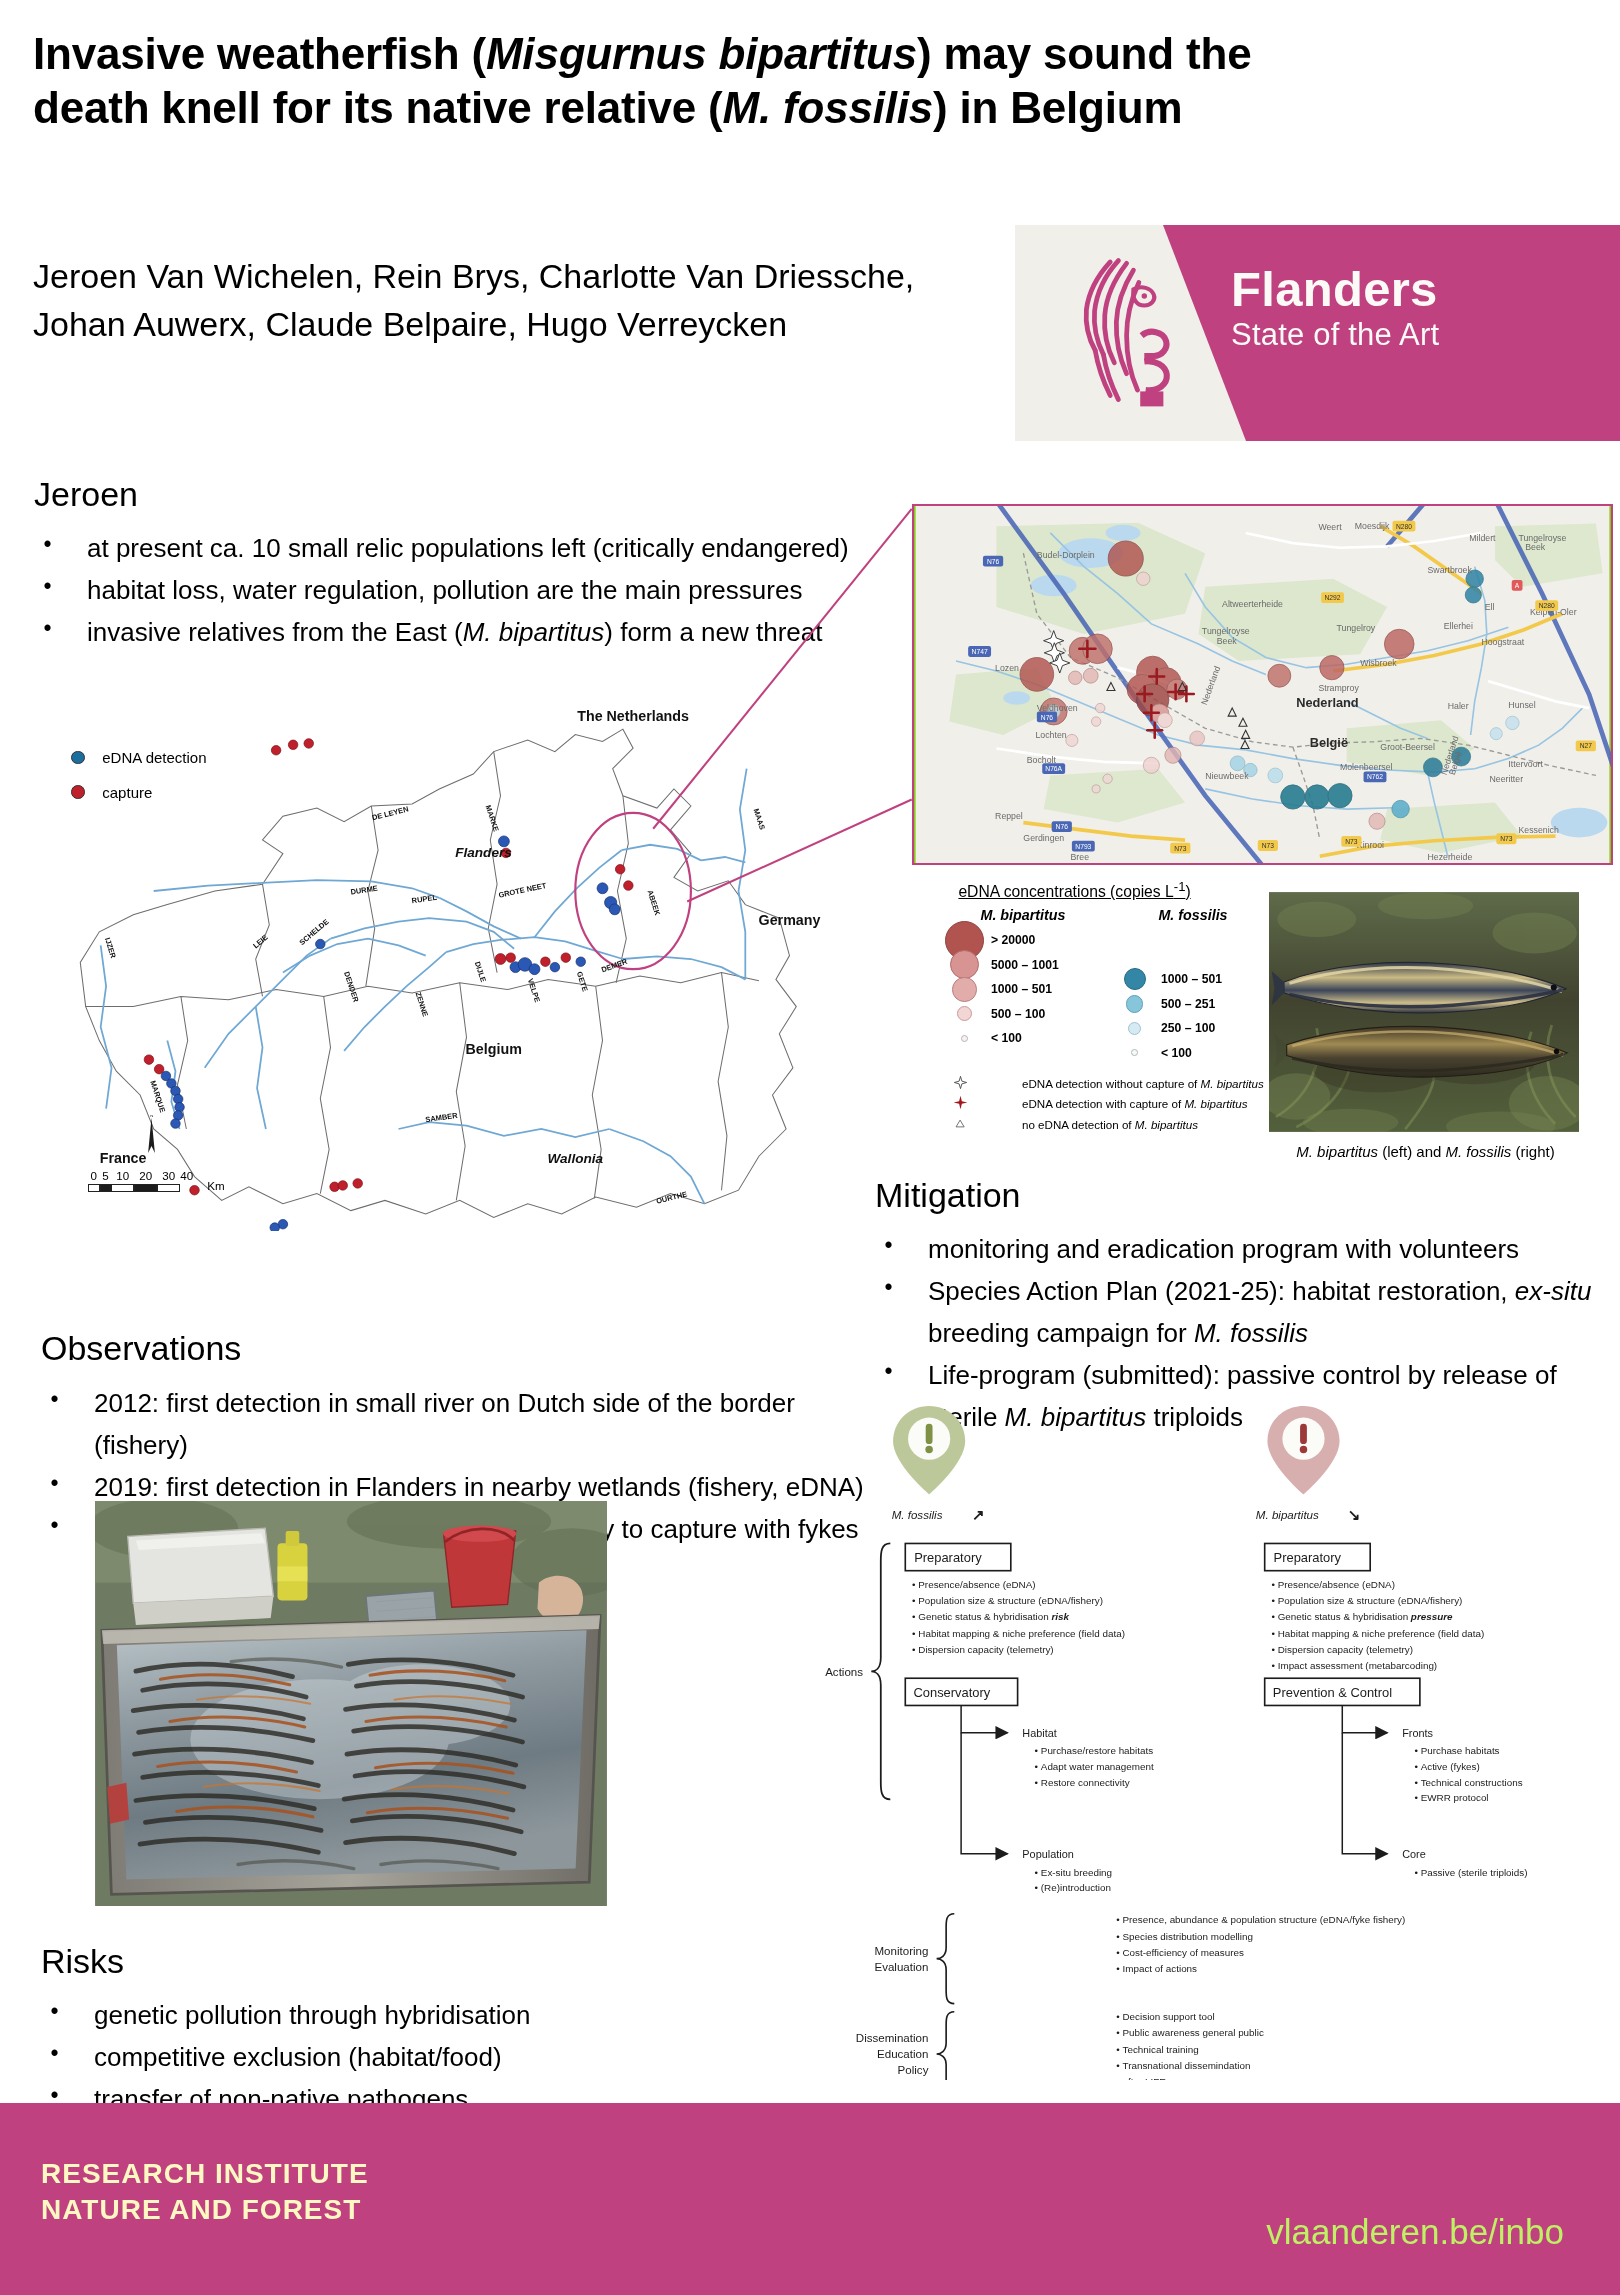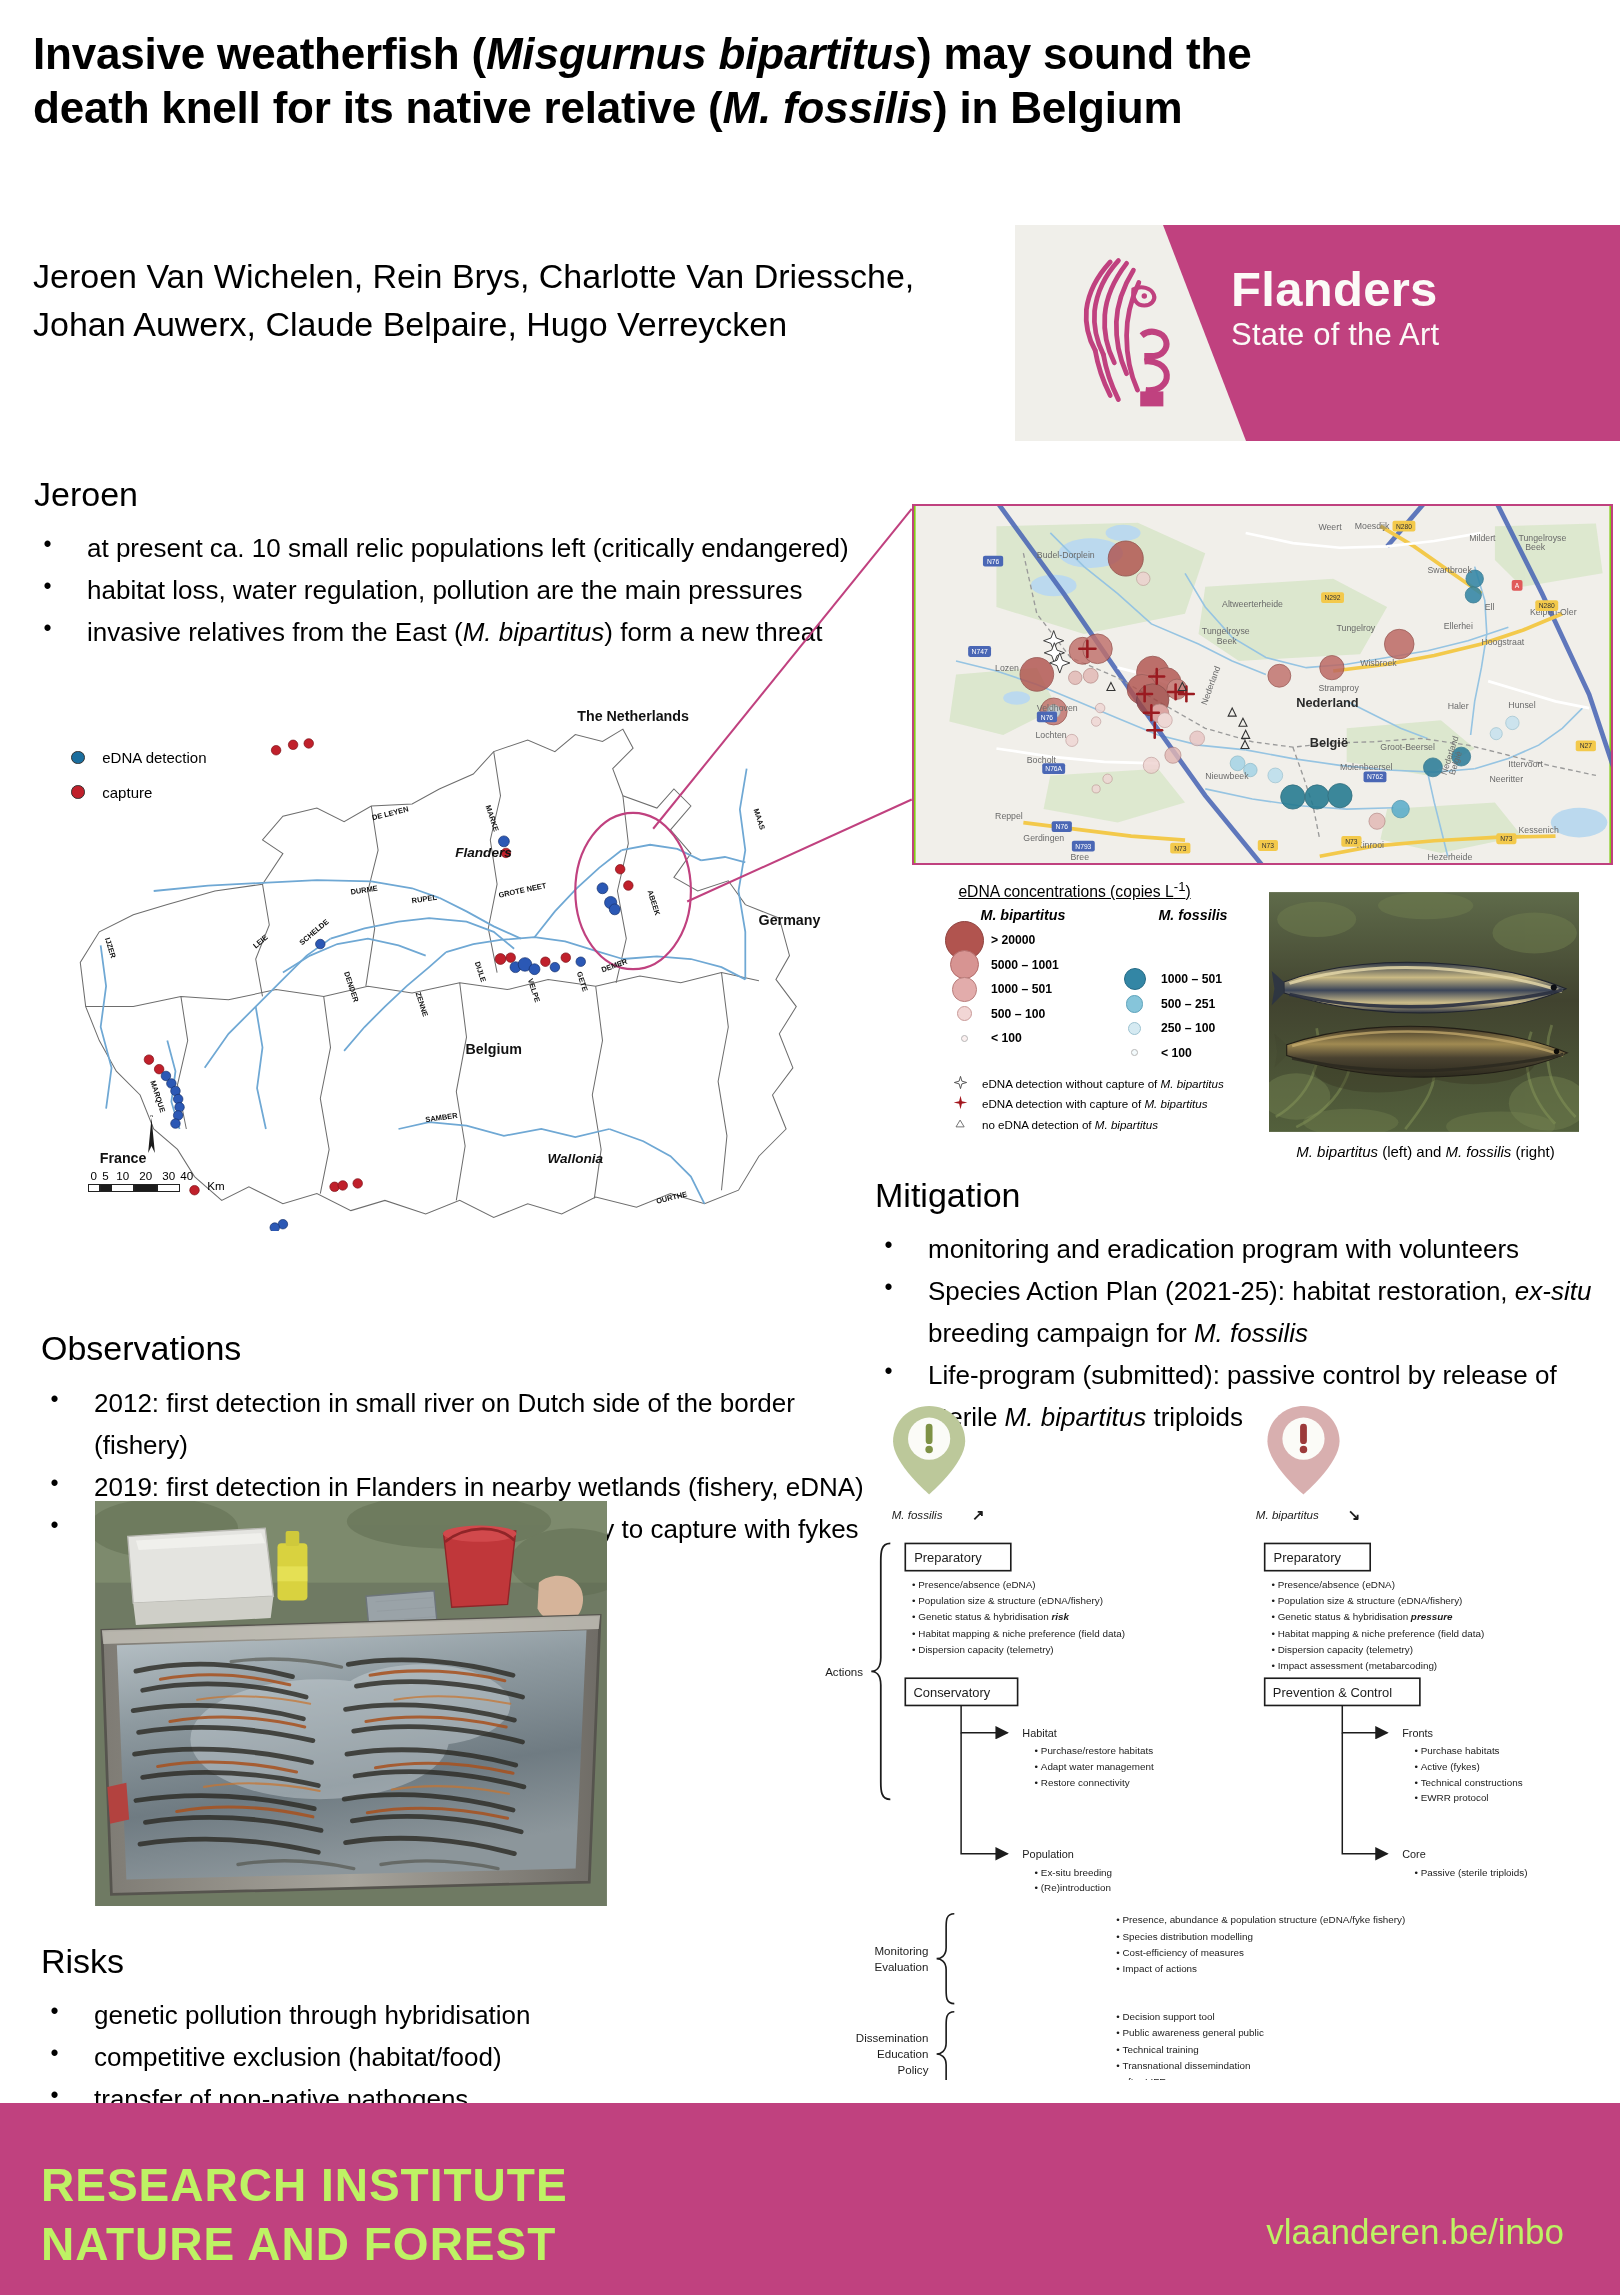--- a/index.html
+++ b/index.html
@@ -109,21 +109,21 @@
     margin: 0 0 6.1px 20.4px;
   }
   #edna-legend .cols { display: flex; }
   #edna-legend .col { width: 170px; }
   #edna-legend .spp { font-size: 14.3px; font-weight: bold; font-style: italic; text-align: center; margin-bottom: 4.8px; }
   #edna-legend .erow { display: flex; align-items: center; height: 24.5px; }
   #edna-legend .ccell { width: 53px; display: flex; justify-content: center; align-items: center; }
   #edna-legend .lbl { font-size: 12.2px; font-weight: bold; }
   #edna-legend .circ { border-radius: 50%; }
   #edna-legend .marks { margin-top: 8.2px; font-size: 11.6px; }
-  #edna-legend .marks .mrow { display: flex; align-items: center; height: 20.4px; }
+  #edna-legend .marks .mrow { display: flex; align-items: center; height: 20.4px; gap: 40px; }
   #edna-legend .marks .sym { width: 44px; text-align: center; }
   #edna-legend .marks i { font-style: italic; }
 
   
   #fish-photo {
     position: absolute; left: 1269px; top: 892px; width: 310px; height: 240px;
     overflow: hidden;
   }
   #fish-caption { position: absolute; left: 1269px; top: 1143px; width: 313px; font-size: 15px; text-align: center; }
   #fish-caption i { font-style: italic; }
@@ -145,21 +145,21 @@
   .fx-pin { font-size: 17px; font-style: italic; }
   .fx-b { font-weight: bold; font-style: italic; }
 
   
   #footer {
     position: absolute; left: 0; top: 2103px; width: 1620px; height: 193px;
     background: #C0417F;
   }
   #footer .inst {
     position: absolute; left: 41px; top: 53px;
-    color: #bef264; font-size: 46px; font-weight: bold;
+    color: #fef9c3; font-size: 28px; font-weight: bold;
     line-height: 1.28; letter-spacing: 1px;
   }
   #footer .url {
     position: absolute; right: 56px; top: 109px;
     color: #bef264; font-size: 35px; font-weight: 400;
   }
 </style>
 </head>
 <body>
 

